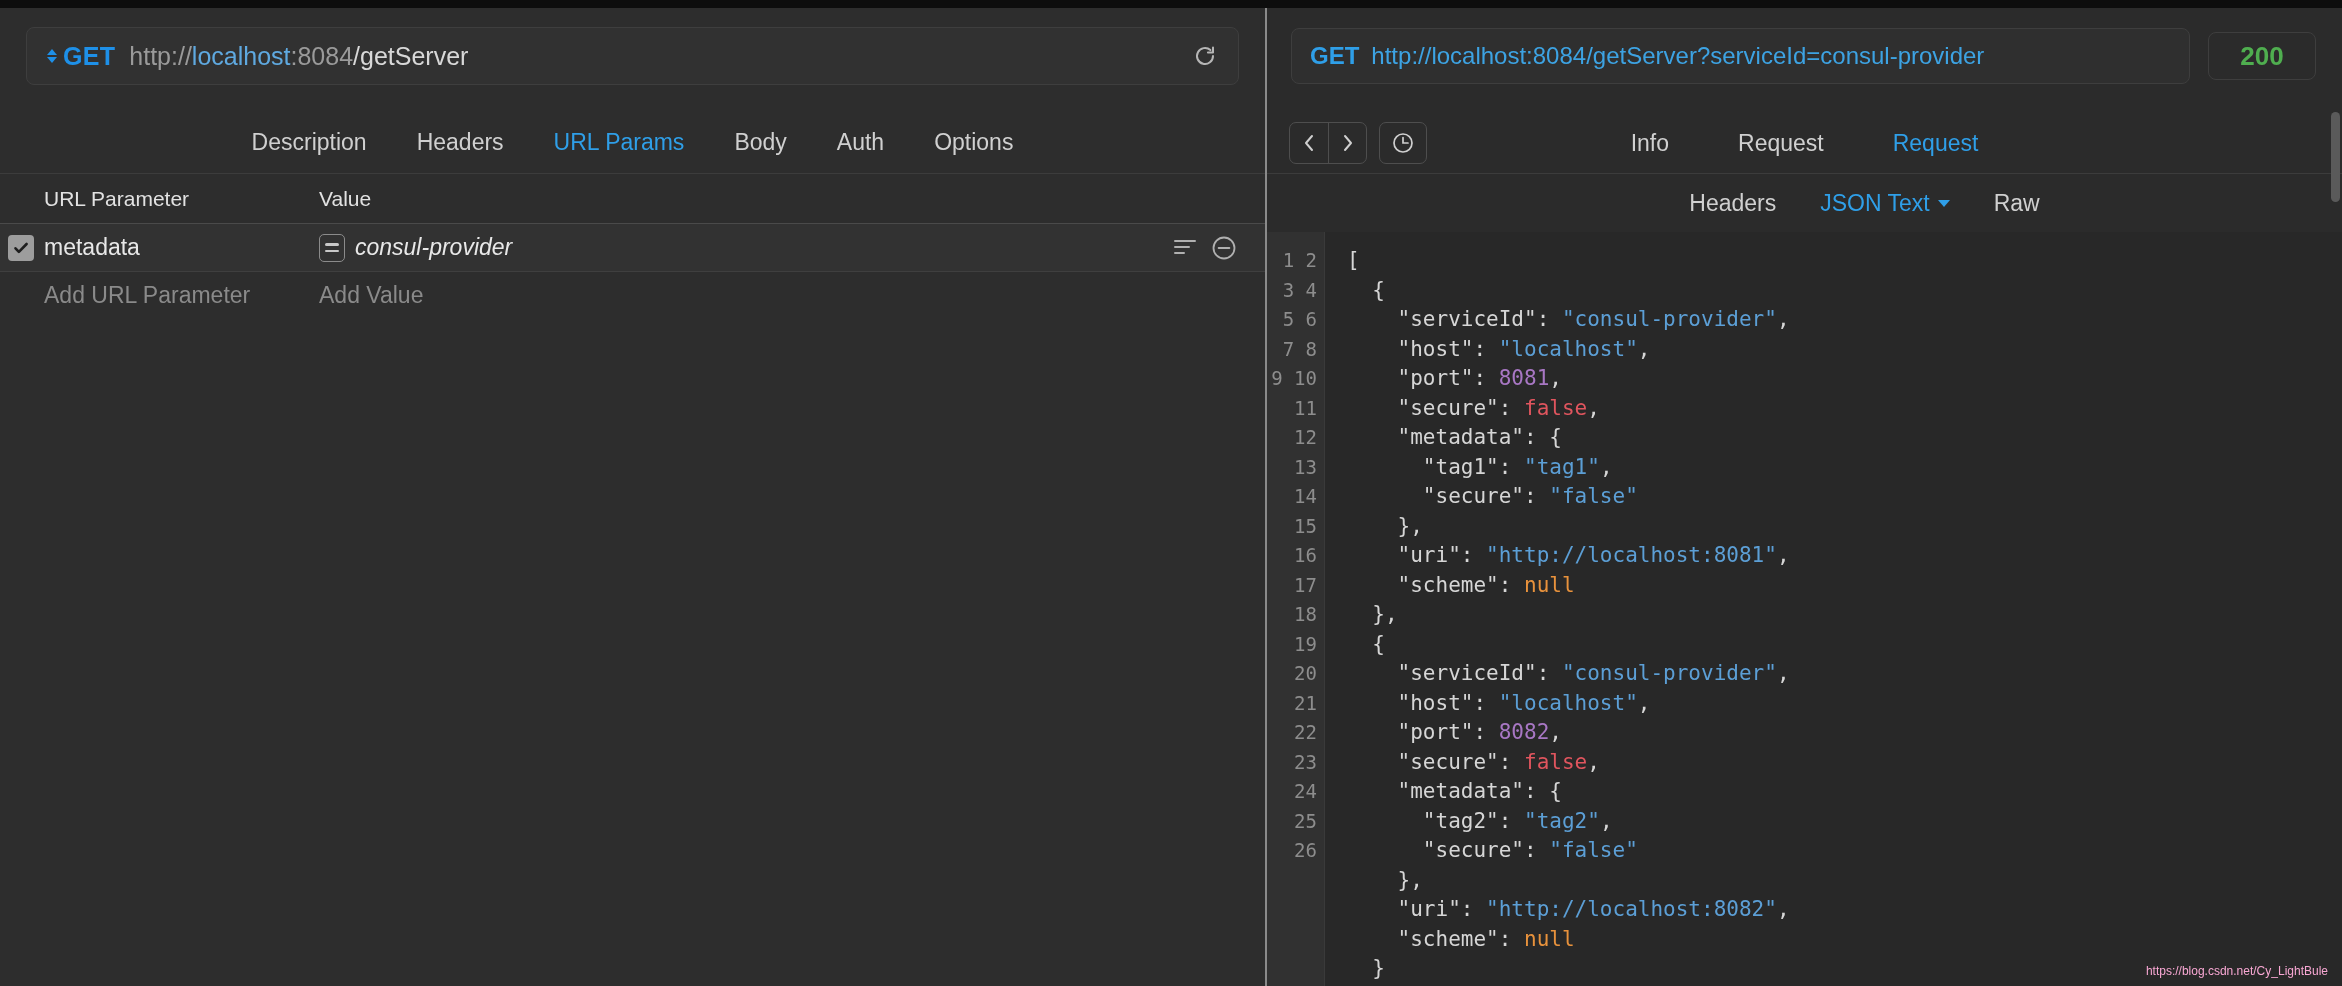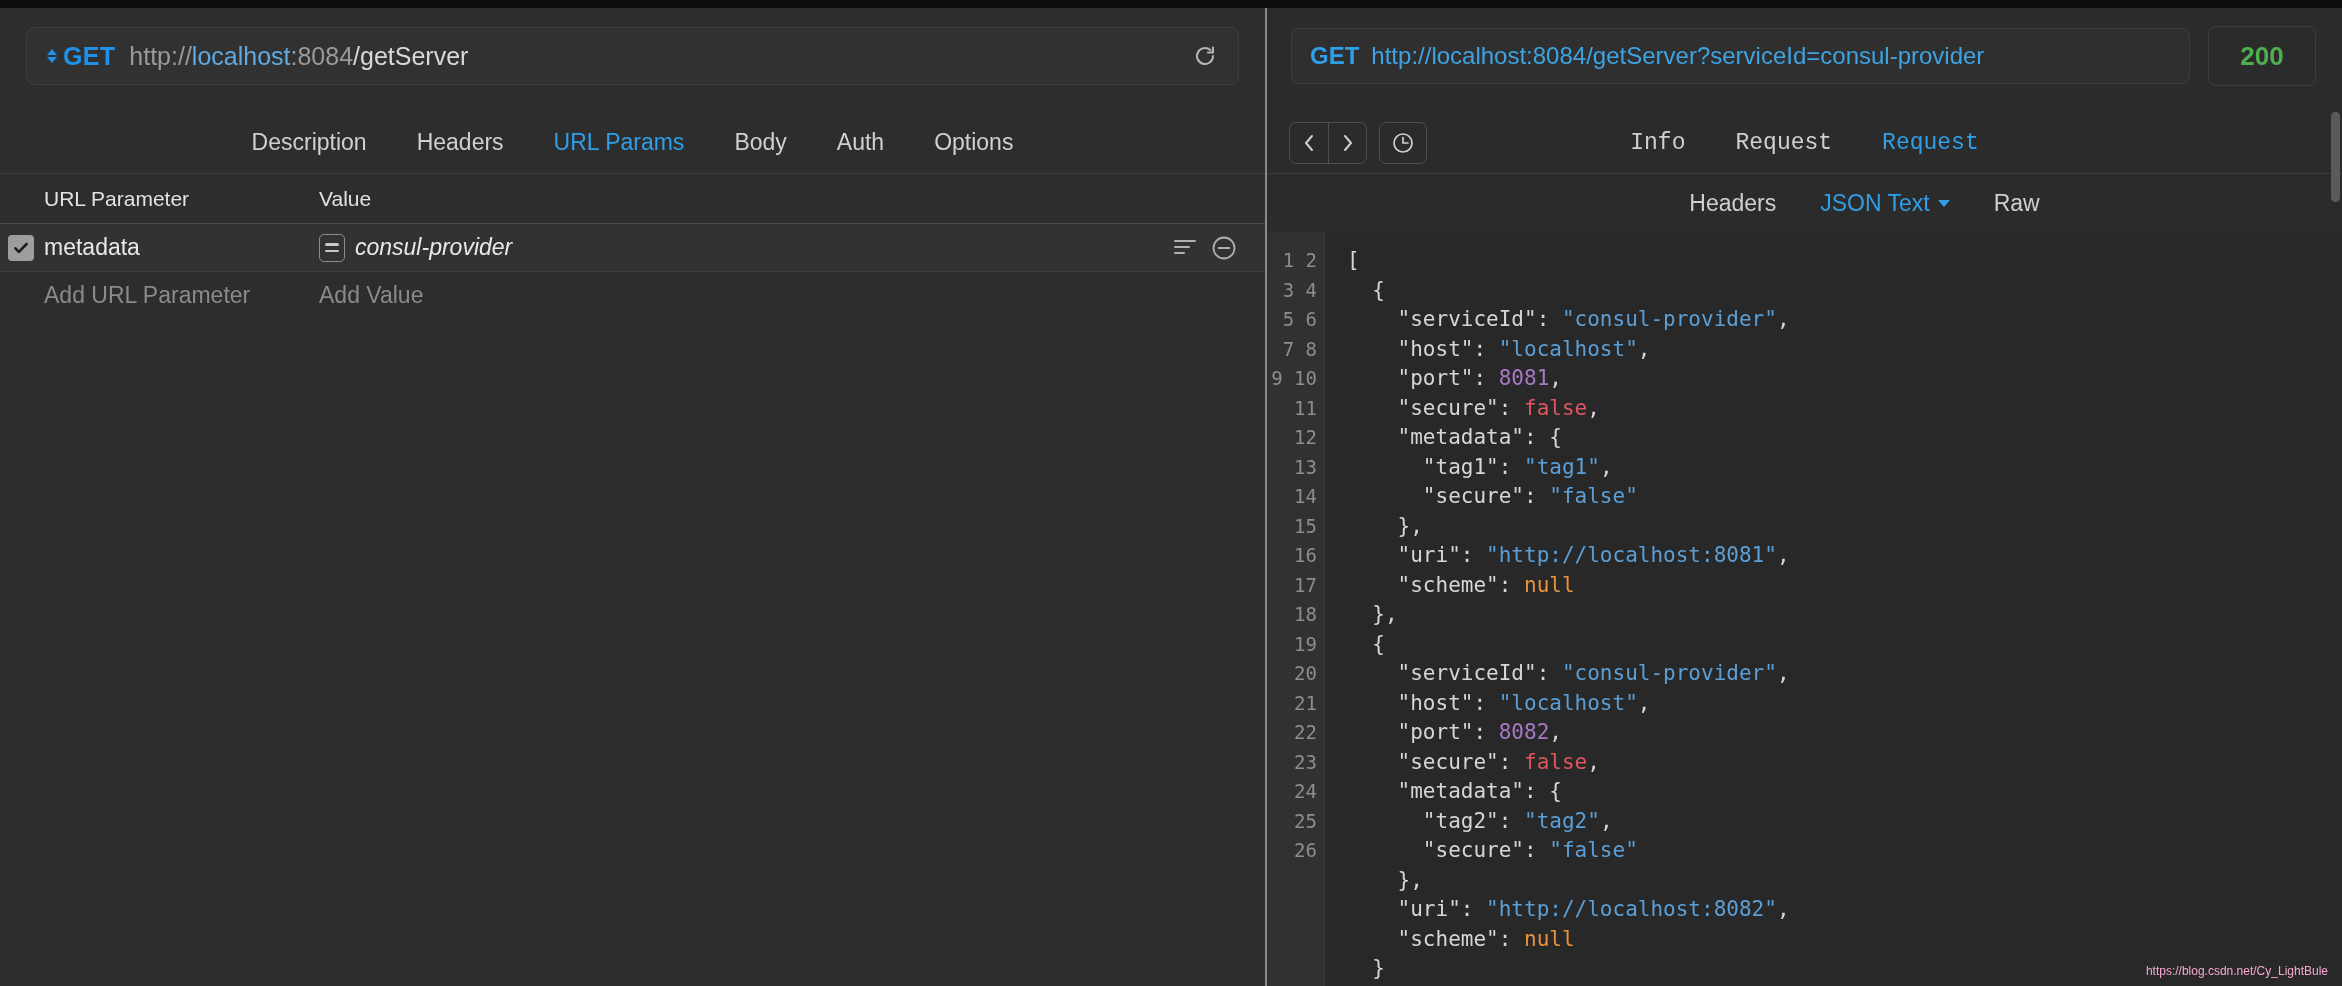--- a/index.html
+++ b/index.html
@@ -129,21 +129,21 @@
   }
   .resp-url-box {
     flex: 1; height: 56px; border: 1px solid #3e3e3e;
     border-radius: 8px; background: #2f2f2f;
     display: flex; align-items: center; padding: 0 18px;
     overflow: hidden;
   }
   .resp-url-box .m { color: #2f9fe8; font-weight: bold; font-size: 24px; margin-right: 12px; }
   .resp-url-box .u { color: #3da3e3; font-size: 24px; white-space: nowrap; }
   .status-box {
-    width: 108px; height: 60px; border: 1px solid #3e3e3e;
+    width: 108px; height: 48px; border: 1px solid #3e3e3e;
     border-radius: 8px; display: flex; align-items: center;
     justify-content: center;
   }
   .status-box span { color: #4fae4f; font-size: 26px; font-weight: bold; }
 
   .resp-nav {
     height: 62px; display: flex; align-items: center;
     border-bottom: 1px solid #3c3c3c; padding-left: 22px;
     flex: 0 0 auto; position: relative;
   }
@@ -156,23 +156,22 @@
     width: 38px; display: flex; align-items: center; justify-content: center;
     cursor: pointer;
   }
   .seg .sb + .sb { border-left: 1px solid #4e4e4e; }
   .clockbtn {
     width: 48px; height: 42px; border: 1px solid #4e4e4e; border-radius: 7px;
     display: flex; align-items: center; justify-content: center; cursor: pointer;
   }
   .resp-tabs {
     position: absolute; left: 0; right: 0; top: 0; height: 62px;
-    display: flex; align-items: center; justify-content: center; gap: 50px;
+    display: flex; align-items: center; justify-content: center; gap: 69px;
     pointer-events: none;
-    font-family: Liberation Mono, monospace;
   }
   .resp-tabs .tab { font-size: 23px; color: #d0d0d0; cursor: pointer; pointer-events: auto; }
   .resp-tabs .tab.active { color: #2f9fe8; }
 
   .resp-subtabs {
     height: 58px; display: flex; align-items: center;
     justify-content: center; gap: 44px; flex: 0 0 auto;
     padding-left: 120px;
   }
   .resp-subtabs .tab { font-size: 23px; color: #d0d0d0; cursor: pointer; display: flex; align-items: center; gap: 8px; }

